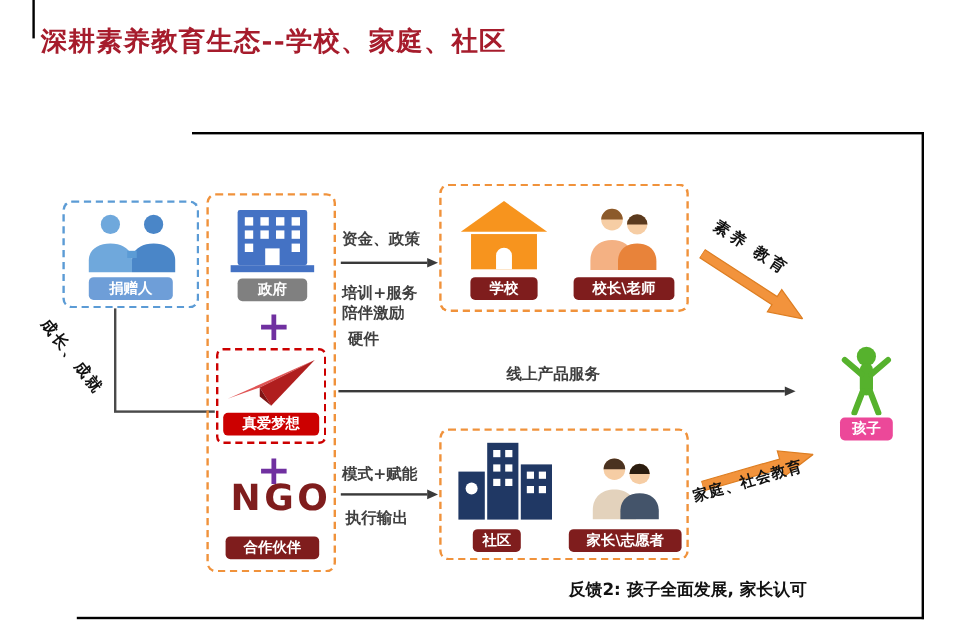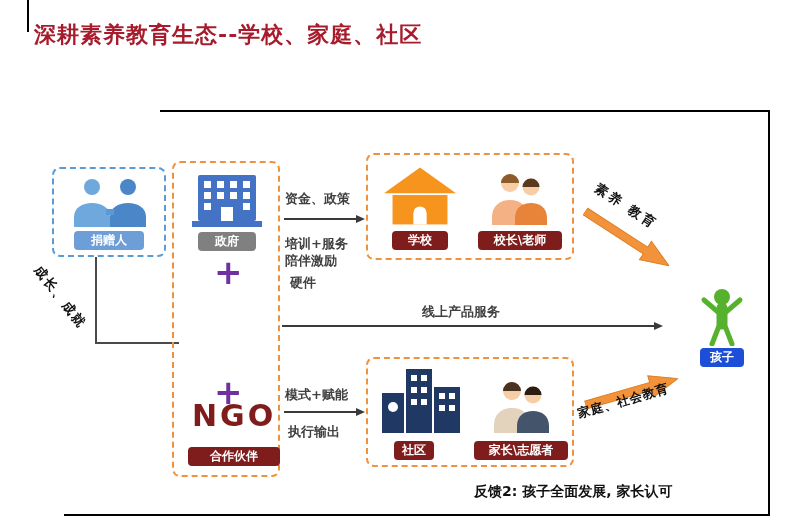--- a/index.html
+++ b/index.html
@@ -13,21 +13,21 @@
   .dash{position:absolute;border:2px dashed;border-radius:8px;box-sizing:border-box;}
   .dash.blue{border-color:#5B9BD5;}
   .dash.orange{border-color:#F0923B;}
   .dash.red{border-color:#CC0000;border-radius:6px;}
   .tag{position:absolute;display:flex;align-items:center;justify-content:center;
        color:#fff;font-weight:bold;font-size:12px;border-radius:4px;height:19px;white-space:nowrap;}
   .tag.blue{background:#6E9ED8;}
   .tag.gray{background:#808080;}
   .tag.red{background:#CC0000;}
   .tag.orange{background:#7f1d1d;}
-  .tag.green{background:#1d4ed8;}
+  .tag.green{background:#ec4899;}
   .plus{position:absolute;color:#7030A0;font-weight:bold;font-size:34px;line-height:1;}
   .ftext{position:absolute;font-weight:bold;font-size:13px;color:#404040;white-space:nowrap;}
   .ngo{position:absolute;font-weight:700;font-size:30px;color:#7f1d1d;letter-spacing:3px;white-space:nowrap;}
   .tarrow{position:absolute;height:0;border-top:2px solid #3a3a3a;}
   .tarrow::after{content:"";position:absolute;right:-9px;top:-5px;width:0;height:0;
        border-left:9px solid #3a3a3a;border-top:4.5px solid transparent;border-bottom:4.5px solid transparent;}
   .bigarrow{position:absolute;transform-origin:left center;}
   .alabel{position:absolute;font-weight:bold;font-size:13px;color:#111;white-space:nowrap;
        transform-origin:left center;letter-spacing:3px;}
   .growth{position:absolute;left:44px;top:262px;transform:rotate(52deg);transform-origin:left top;
@@ -79,24 +79,32 @@
       <rect x="38" y="19" width="7" height="7" fill="#fff"></rect>
         <rect x="51" y="19" width="7" height="7" fill="#fff"></rect>
       <rect x="12" y="30" width="7" height="7" fill="#fff"></rect>
         <rect x="51" y="30" width="7" height="7" fill="#fff"></rect>
       <rect x="29" y="34" width="12" height="14" fill="#fff"></rect>
       <rect x="0" y="48" width="70" height="6" fill="#4472C4"></rect>
     </svg>
     <div class="tag gray" style="left:24px;top:69px;width:58px;">政府</div>
     <div class="plus" style="left:40px;top:92px;">+</div>
 
+    <div class="dash red" style="left:6px;top:127px;width:92px;height:80px;">
+      <svg class="icon" style="left:5px;top:6px;" width="78" height="42" viewBox="0 0 80 44">
+        <polygon points="2,36 78,2 30,26" fill="#E05555"></polygon>
+        <polygon points="30,26 78,2 40,42" fill="#B01E1E"></polygon>
+        <polygon points="30,26 40,42 30,34" fill="#7F1414"></polygon>
+      </svg>
+      <div class="tag red" style="left:4px;top:52px;width:80px;">真爱梦想</div>
+    </div>
 
     <div class="plus" style="left:40px;top:212px;">+</div>
     <div class="ngo" style="left:18px;top:235px;">NGO</div>
-    <div class="tag orange" style="left:14px;top:284px;width:92px;">合作伙伴</div>
+    <div class="tag orange" style="left:14px;top:284px;width:78px;">合作伙伴</div>
   </div>
 
   <div class="ftext" style="left:285px;top:190px;">资金、政策</div>
   <div class="tarrow" style="left:284px;top:218px;width:72px;"></div>
   <div class="ftext" style="left:285px;top:235px;">培训+服务</div>
   <div class="ftext" style="left:285px;top:252px;">陪伴激励</div>
   <div class="ftext" style="left:290px;top:274px;">硬件</div>
 
   <div class="ftext" style="left:422px;top:303px;">线上产品服务</div>
   <div class="tarrow" style="left:282px;top:325px;width:372px;"></div>

